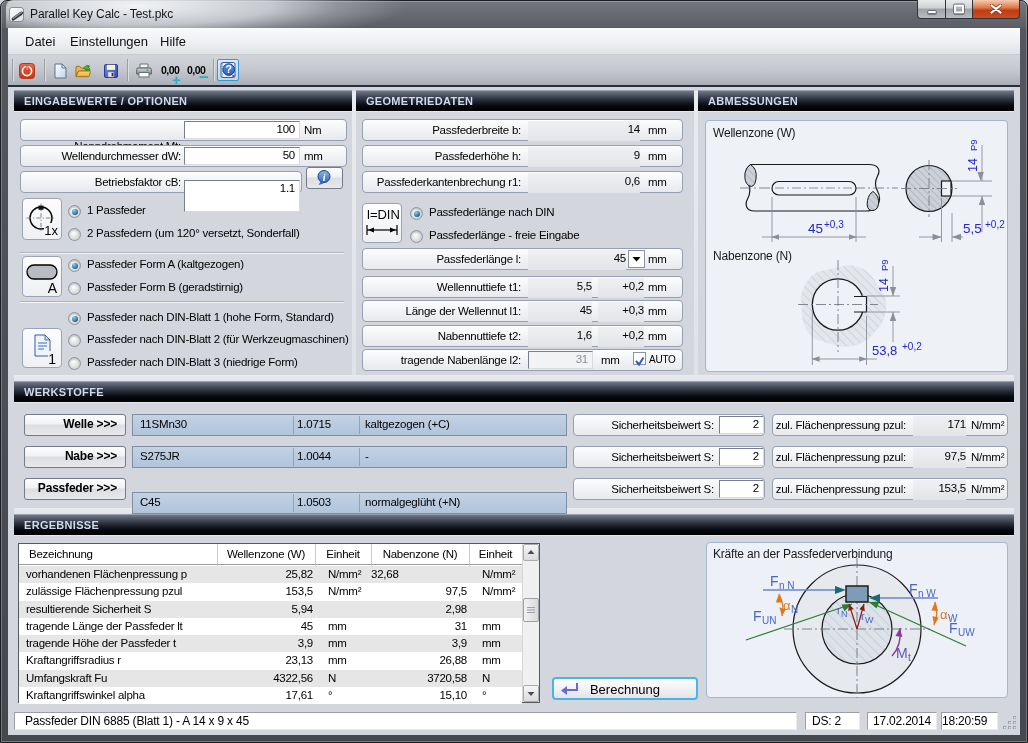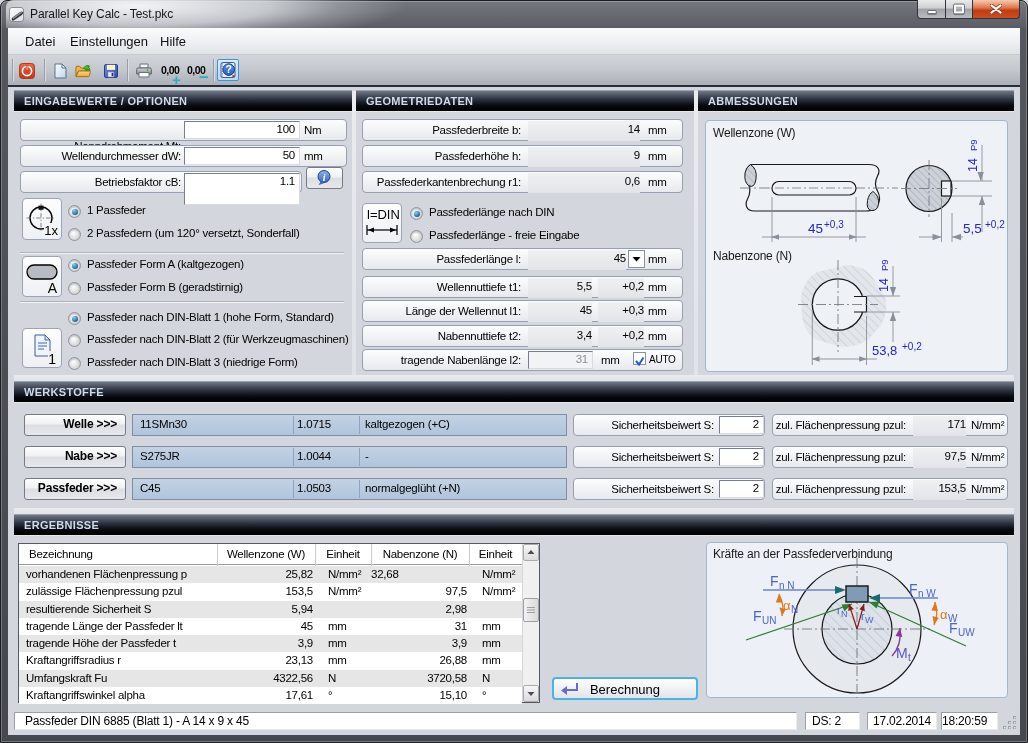--- a/index.html
+++ b/index.html
@@ -220,21 +220,21 @@
 </div>
 <div class="inp" style="left:184px; top:121px; width:116px; height:18px; padding:1px 4px 0 0;">100</div>
 <div class="row" style="left:20px; top:145px; width:327px;">
   <div class="lbl" style="left:0; width:160px;">Wellendurchmesser dW:</div>
   <div class="unit" style="left:283px;">mm</div>
 </div>
 <div class="inp" style="left:184px; top:147px; width:116px; height:18px; padding:1px 4px 0 0;">50</div>
 <div class="row" style="left:20px; top:171px; width:282px;">
   <div class="lbl" style="left:0; width:160px;">Betriebsfaktor cB:</div>
 </div>
-<div class="inp" style="left:184px; top:173px; width:116px; height:32px; padding:1px 4px 0 0;">1.1</div>
+<div class="inp" style="left:184px; top:180px; width:116px; height:32px; padding:1px 4px 0 0;">1.1</div>
 <div class="gbtn" style="left:306px; top:167px; width:37px; height:22px;"><svg width="35" height="20" viewBox="0 0 35 20">
       <circle cx="17" cy="8.5" r="6" fill="url(#ig)" stroke="#18408a"></circle>
       <defs>
         <linearGradient id="ig" x1="0" y1="0" x2="0" y2="1">
           <stop offset="0" stop-color="#8ab4e8"></stop>
           <stop offset="1" stop-color="#3a6ac0"></stop>
         </linearGradient>
       </defs>
       <text x="17" y="12.5" text-anchor="middle" font-size="10" font-weight="bold" font-style="italic" fill="#fff" font-family="Liberation Serif">i</text>
       <path d="M14 13 l-2.5 4 l5-1.5 z" fill="#3a6ac0"></path>
@@ -335,21 +335,21 @@
   <div class="lbl" style="left:0; width:158px;">Länge der Wellennut l1:</div>
   <div class="vdiv" style="left:165px;"></div>
   <div class="val" style="left:165px; width:64px; background:linear-gradient(#eef0f2,#e2e4e8); top:1px; height:20px; padding-top:2px;">45</div>
   <div class="vdiv" style="left:235px;"></div>
   <div class="val" style="left:235px; width:46px; background:linear-gradient(#eef0f2,#e2e4e8); top:1px; height:20px; padding-top:2px;">+0,3</div>
   <div class="unit" style="left:285px;">mm</div>
 </div>
 <div class="row" style="left:362px; top:325px; width:321px;">
   <div class="lbl" style="left:0; width:158px;">Nabennuttiefe t2:</div>
   <div class="vdiv" style="left:165px;"></div>
-  <div class="val" style="left:165px; width:64px; background:linear-gradient(#eef0f2,#e2e4e8); top:1px; height:20px; padding-top:2px;">3,4</div>
+  <div class="val" style="left:165px; width:64px; background:linear-gradient(#eef0f2,#e2e4e8); top:1px; height:20px; padding-top:2px;">1,6</div>
   <div class="vdiv" style="left:235px;"></div>
   <div class="val" style="left:235px; width:46px; background:linear-gradient(#eef0f2,#e2e4e8); top:1px; height:20px; padding-top:2px;">+0,2</div>
   <div class="unit" style="left:285px;">mm</div>
 </div>
 <div class="row" style="left:362px; top:349px; width:321px;">
   <div class="lbl" style="left:0; width:158px;">tragende Nabenlänge l2:</div>
   <div class="unit" style="left:238px;">mm</div>
   <div class="abs" style="left:286px; top:4px; font-size:10px;">AUTO</div>
 </div>
 <div class="inp" style="left:528px; top:351px; width:65px; height:18px; padding:1px 4px 0 0; color:#8a8e94; background:#f2f3f5;">31</div>
@@ -521,21 +521,21 @@
 </div>
 <div class="inp" style="left:719px; top:448px; width:45px; height:18px; padding:1px 4px 0 0;">2</div>
 <div class="row" style="left:772px; top:446px; width:236px;">
   <div class="lbl" style="left:0; width:133px;">zul. Flächenpressung pzul:</div>
   <div class="vdiv" style="left:140px;"></div>
   <div class="val" style="left:140px; width:53px; background:linear-gradient(#eef0f2,#e2e4e8); top:1px; height:20px; padding-top:2px;">97,5</div>
   <div class="unit" style="left:198px;">N/mm²</div>
 </div>
 
 <div class="gbtn" style="left:24px; top:478px; width:102px; height:22px; text-align:right; padding:2px 8px 0 0;">Passfeder &gt;&gt;&gt;</div>
-<div class="bluef" style="left:132px; top:478px; width:435px;">
+<div class="bluef" style="left:132px; top:492px; width:435px;">
   <div class="abs" style="left:7px; top:3px;">C45</div>
   <div class="abs" style="left:160px; top:1px; bottom:1px; width:1px; background:#8fa3bc;"></div>
   <div class="abs" style="left:164px; top:3px;">1.0503</div>
   <div class="abs" style="left:226px; top:1px; bottom:1px; width:1px; background:#8fa3bc;"></div>
   <div class="abs" style="left:232px; top:3px;">normalgeglüht (+N)</div>
 </div>
 <div class="row" style="left:573px; top:478px; width:192px;">
   <div class="lbl" style="left:0; width:140px;">Sicherheitsbeiwert S:</div>
 </div>
 <div class="inp" style="left:719px; top:480px; width:45px; height:18px; padding:1px 4px 0 0;">2</div>

